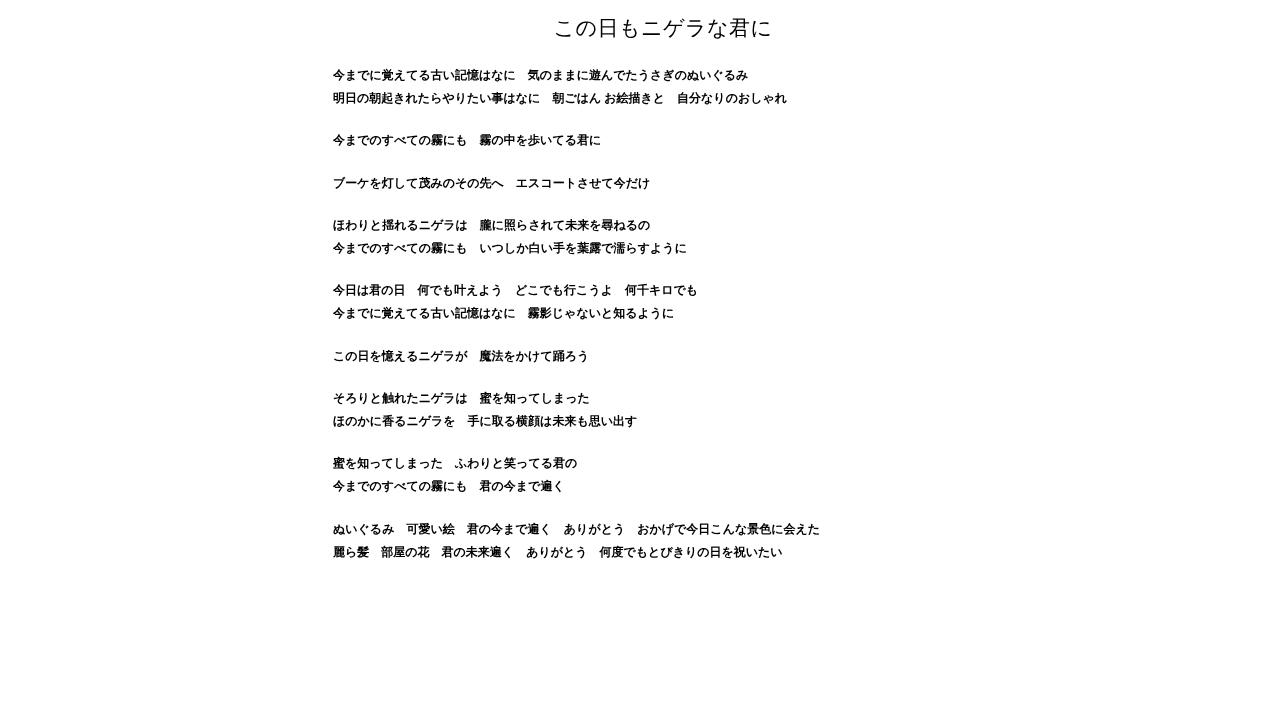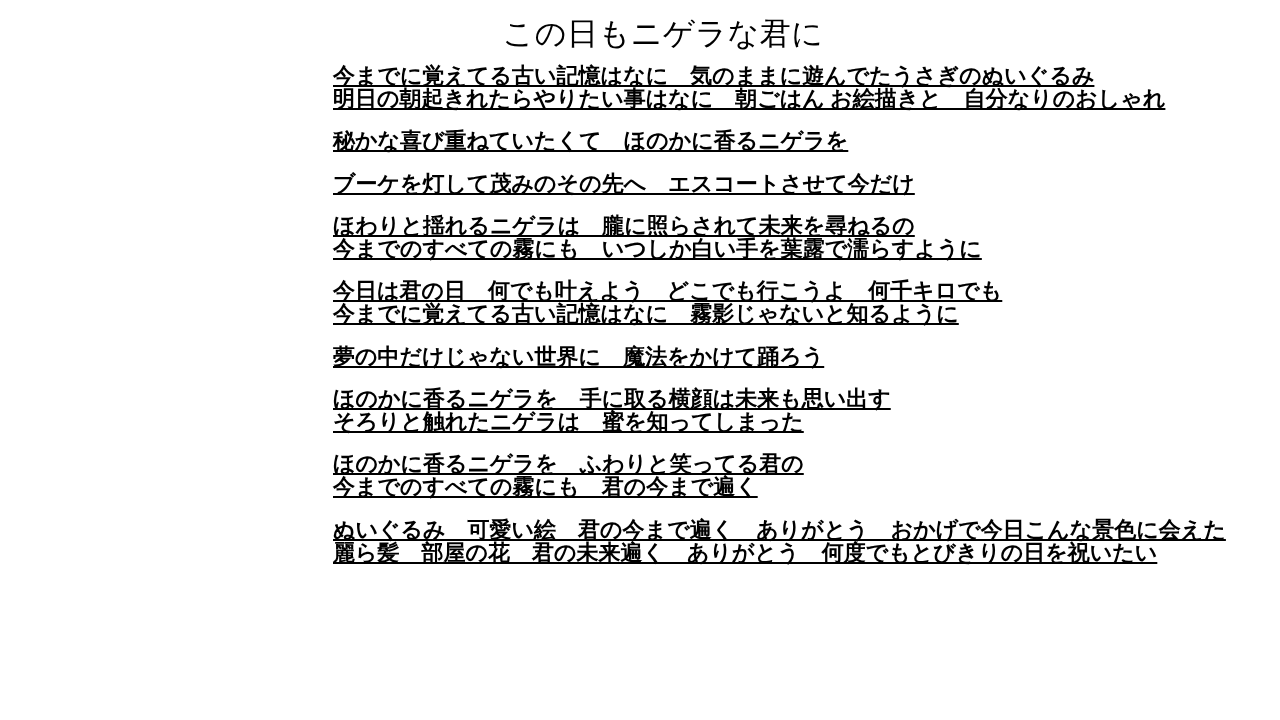--- a/index.html
+++ b/index.html
@@ -20,36 +20,35 @@
     inset: 0;
     background: #ffffff;
   }
   .title {
     position: absolute;
     top: 16px;
     left: 46px;
     right: 0;
     margin: 0;
     text-align: center;
-    font-size: 31px;
+    font-size: 21px;
     font-weight: 400;
     line-height: 1.15;
     letter-spacing: 0.5px;
     white-space: pre;
   }
   .lyrics {
     position: absolute;
     left: 333px;
     top: 64px;
     right: 20px;
-    font-size: 22px;
+    font-size: 12px;
     font-weight: 700;
     line-height: 23.2px;
     letter-spacing: 0px;
-    text-decoration: underline;
   }
   .stanza {
     margin: 0;
   }
   .stanza + .stanza {
     margin-top: 19px;
   }
   .stanza.big-gap {
   }
   .line {
@@ -64,48 +63,48 @@
   <h1 class="title">この日もニゲラな君に</h1>
 
   <div class="lyrics">
 
     <div class="stanza">
       <div class="line">今までに覚えてる古い記憶はなに　気のままに遊んでたうさぎのぬいぐるみ</div>
       <div class="line">明日の朝起きれたらやりたい事はなに　朝ごはん お絵描きと　自分なりのおしゃれ</div>
     </div>
 
     <div class="stanza">
-      <div class="line">秘かな喜び重ねていたくて　ほのかに香るニゲラを</div>
+      <div class="line">今までのすべての霧にも　霧の中を歩いてる君に</div>
     </div>
 
     <div class="stanza">
       <div class="line">ブーケを灯して茂みのその先へ　エスコートさせて今だけ</div>
     </div>
 
     <div class="stanza">
       <div class="line">ほわりと揺れるニゲラは　朧に照らされて未来を尋ねるの</div>
       <div class="line">今までのすべての霧にも　いつしか白い手を葉露で濡らすように</div>
     </div>
 
     <div class="stanza big-gap">
       <div class="line">今日は君の日　何でも叶えよう　どこでも行こうよ　何千キロでも</div>
       <div class="line">今までに覚えてる古い記憶はなに　霧影じゃないと知るように</div>
     </div>
 
     <div class="stanza">
-      <div class="line">夢の中だけじゃない世界に　魔法をかけて踊ろう</div>
+      <div class="line">この日を憶えるニゲラが　魔法をかけて踊ろう</div>
     </div>
 
     <div class="stanza">
+      <div class="line">そろりと触れたニゲラは　蜜を知ってしまった</div>
       <div class="line">ほのかに香るニゲラを　手に取る横顔は未来も思い出す</div>
-      <div class="line">そろりと触れたニゲラは　蜜を知ってしまった</div>
     </div>
 
     <div class="stanza big-gap">
-      <div class="line">ほのかに香るニゲラを　ふわりと笑ってる君の</div>
+      <div class="line">蜜を知ってしまった　ふわりと笑ってる君の</div>
       <div class="line">今までのすべての霧にも　君の今まで遍く</div>
     </div>
 
     <div class="stanza">
       <div class="line">ぬいぐるみ　可愛い絵　君の今まで遍く　ありがとう　おかげで今日こんな景色に会えた</div>
       <div class="line">麗ら髪　部屋の花　君の未来遍く　ありがとう　何度でもとびきりの日を祝いたい</div>
     </div>
 
   </div>
 </div>

